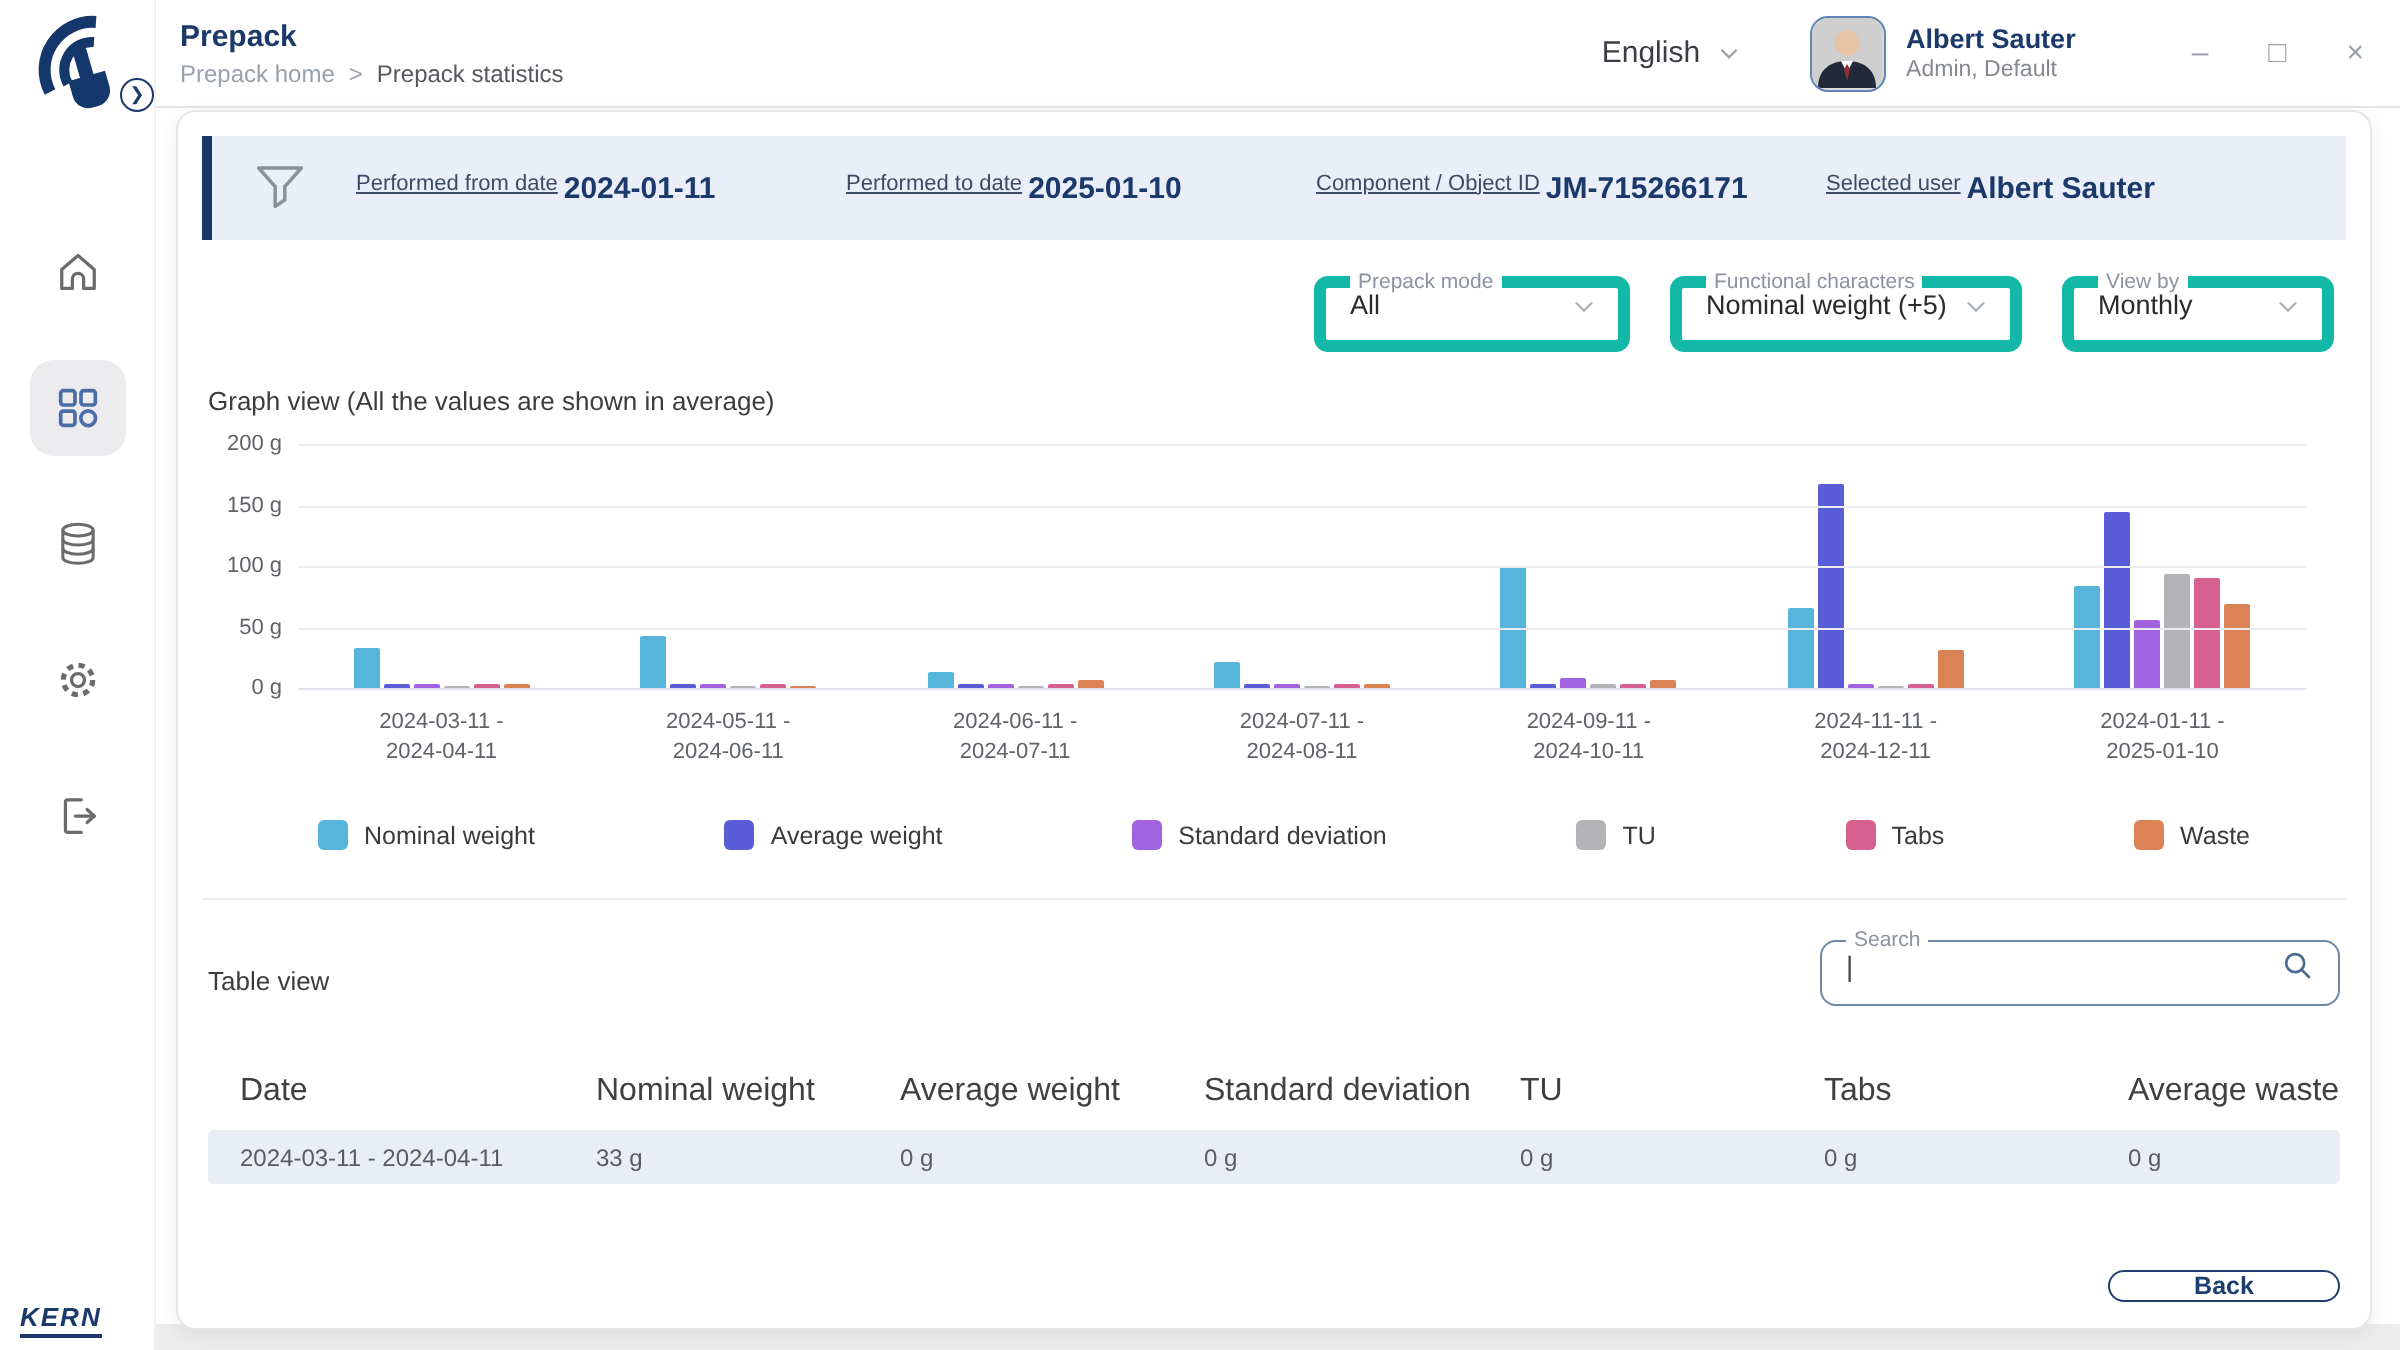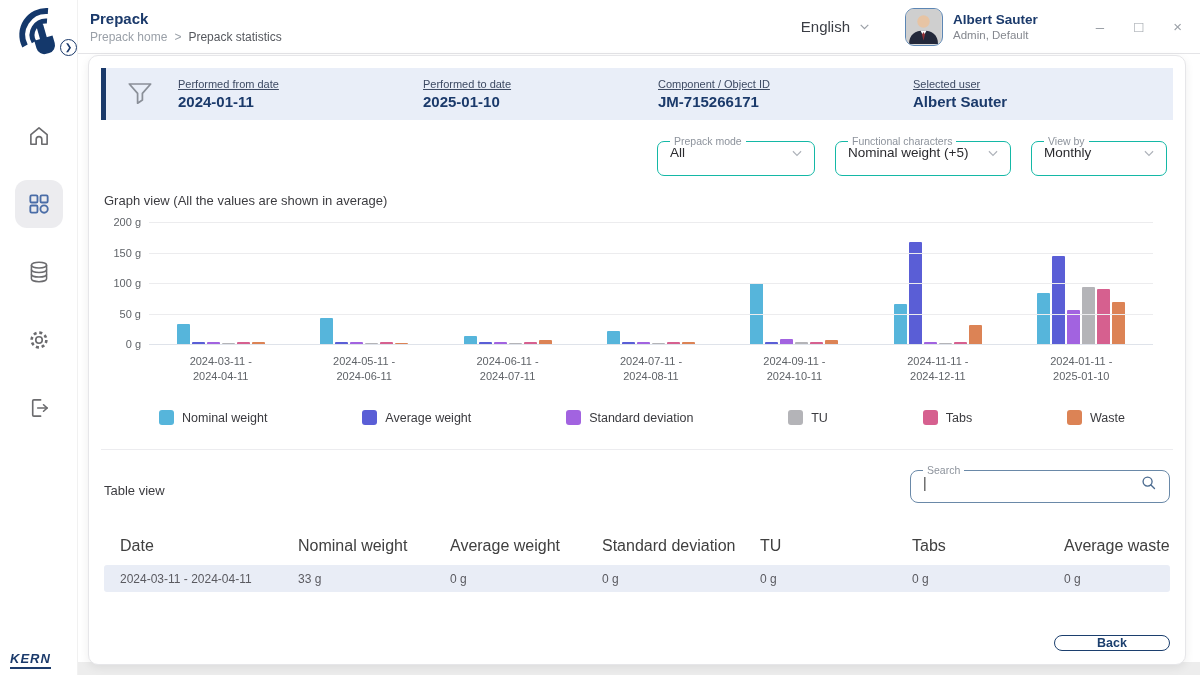--- a/index.html
+++ b/index.html
@@ -35,28 +35,28 @@
   .winctl { display:flex; align-items:center; gap:30px; margin-left:58px; color:#9ba0a7; font-size:15px; }
   .winctl span { cursor:pointer; }
 
   
   .card { position:absolute; left:88px; top:55px; width:1098px; height:610px; background:#fff; border:1px solid #e6e6e9; border-radius:10px; box-shadow:0 3px 10px rgba(0,0,0,.07); z-index:2; padding:12px; }
 
   
   .filterbar { position:relative; height:52px; background:#e9eef8; display:flex; align-items:center; }
   .filterbar .bluebar { width:5px; height:52px; background:#1b3a6b; flex:none; }
   .funnel { margin:0 22px 0 18px; flex:none; }
-  .ffield { display:flex; flex-direction:column; gap:3px; }
+  .ffield { display:flex; flex-direction:row; gap:3px; }
   .ffield .flabel { font-size:11px; color:#3d4a63; text-decoration:underline; }
   .ffield .fvalue { font-size:15px; font-weight:600; color:#1b3a6b; }
   .ffield.w1{width:245px}.ffield.w2{width:235px}.ffield.w3{width:255px}
 
   
   .selects-row { display:flex; justify-content:flex-end; gap:20px; margin:15px 6px 0 0; }
-  fieldset.sel { border:1px solid #14b8a6; border-radius:7px; height:41px; padding:0 10px 0 12px; background:#fff; }
+  fieldset.sel { border:6px solid #14b8a6; border-radius:7px; height:41px; padding:0 10px 0 12px; background:#fff; }
   fieldset.sel legend { font-size:10.5px; color:#8d939c; padding:0 4px; }
   .sel-inner { display:flex; align-items:center; justify-content:space-between; margin-top:-2px; cursor:pointer; }
   .sel-value { font-size:13.5px; color:#2a2a2e; }
   .sel.w-mode{width:158px}.sel.w-func{width:176px}.sel.w-view{width:136px}
   fieldset.search { border:1px solid #6a89a8; border-radius:8px; width:260px; height:39px; padding:0 10px 0 12px; background:#fff; }
   fieldset.search legend { font-size:10.5px; color:#8d939c; padding:0 4px; }
   .search-inner { display:flex; align-items:center; justify-content:space-between; margin-top:-3px; }
   .caret { font-size:14px; color:#444; font-weight:300; animation:blink 1s steps(1) infinite; }
   @keyframes blink { 50% { opacity:0; } }
 

